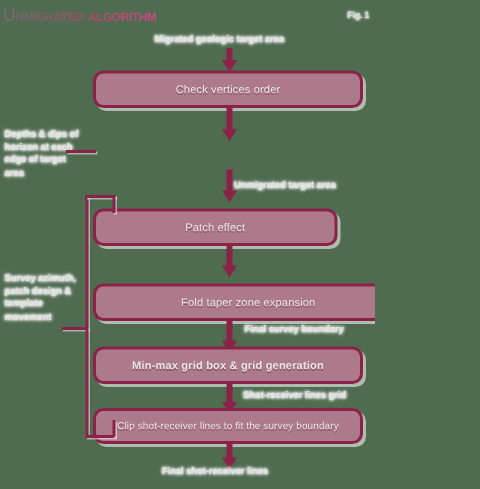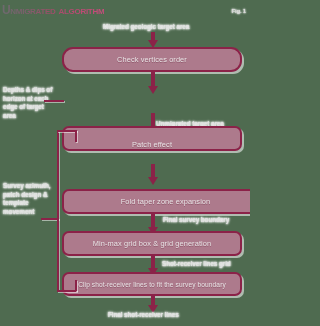--- a/index.html
+++ b/index.html
@@ -86,61 +86,61 @@
   <div class="title">Unmigrated algorithm</div>
   <div class="fig">Fig. 1</div>
 
   <div class="datalabel" style="left:103px;top:23px;">Migrated geologic target area</div>
 
   <div class="arrowwrap" style="left:148px;top:32px;">
     <div class="stem" style="left:3px;top:0;height:9px;"></div>
     <div class="head" style="left:0px;top:8px;"></div>
   </div>
 
-  <div class="box" style="left:62px;top:47px;width:180px;height:25px;border-radius:11px;">
+  <div class="box" style="left:62px;top:47px;width:180px;height:25px;">
     <span>Check vertices order</span>
   </div>
 
   <div class="arrowwrap" style="left:148px;top:72px;">
     <div class="stem" style="left:3px;top:0;height:16px;"></div>
     <div class="head" style="left:0px;top:14px;"></div>
   </div>
 
 
   <div class="datalabel wrap" style="left:3px;top:86px;width:52px;">Depths &amp; dips of horizon at each edge of target area</div>
   <div class="line hline" style="left:44px;top:100px;width:20px;"></div>
 
   <div class="datalabel" style="left:156px;top:120px;">Unmigrated target area</div>
 
   <div class="arrowwrap" style="left:148px;top:113px;">
     <div class="stem" style="left:3px;top:0;height:16px;"></div>
     <div class="head" style="left:0px;top:14px;"></div>
   </div>
 
-  <div class="box" style="left:62px;top:126px;width:180px;height:25px;align-items:flex-end;">
+  <div class="box" style="left:62px;top:139px;width:163px;height:25px;">
     <span>Patch effect</span>
   </div>
 
   <div class="arrowwrap" style="left:148px;top:164px;">
     <div class="stem" style="left:3px;top:0;height:15px;"></div>
     <div class="head" style="left:0px;top:13px;"></div>
   </div>
 
   <div class="box" style="left:62px;top:189px;width:196px;height:25px;padding-left:11px;">
     <span>Fold taper zone expansion</span>
   </div>
 
   <div class="datalabel" style="left:163px;top:216px;">Final survey boundary</div>
 
   <div class="arrowwrap" style="left:148px;top:214px;">
     <div class="stem" style="left:3px;top:0;height:15px;"></div>
     <div class="head" style="left:0px;top:13px;"></div>
   </div>
 
-  <div class="box" style="left:62px;top:231px;width:180px;height:25px;">
+  <div class="box" style="left:62px;top:231px;width:180px;height:25px;font-weight:bold;">
     <span>Min-max grid box &amp; grid generation</span>
   </div>
 
   <div class="datalabel" style="left:162px;top:260px;">Shot-receiver lines grid</div>
 
   <div class="arrowwrap" style="left:148px;top:256px;">
     <div class="stem" style="left:3px;top:0;height:14px;"></div>
     <div class="head" style="left:0px;top:12px;"></div>
   </div>
 

